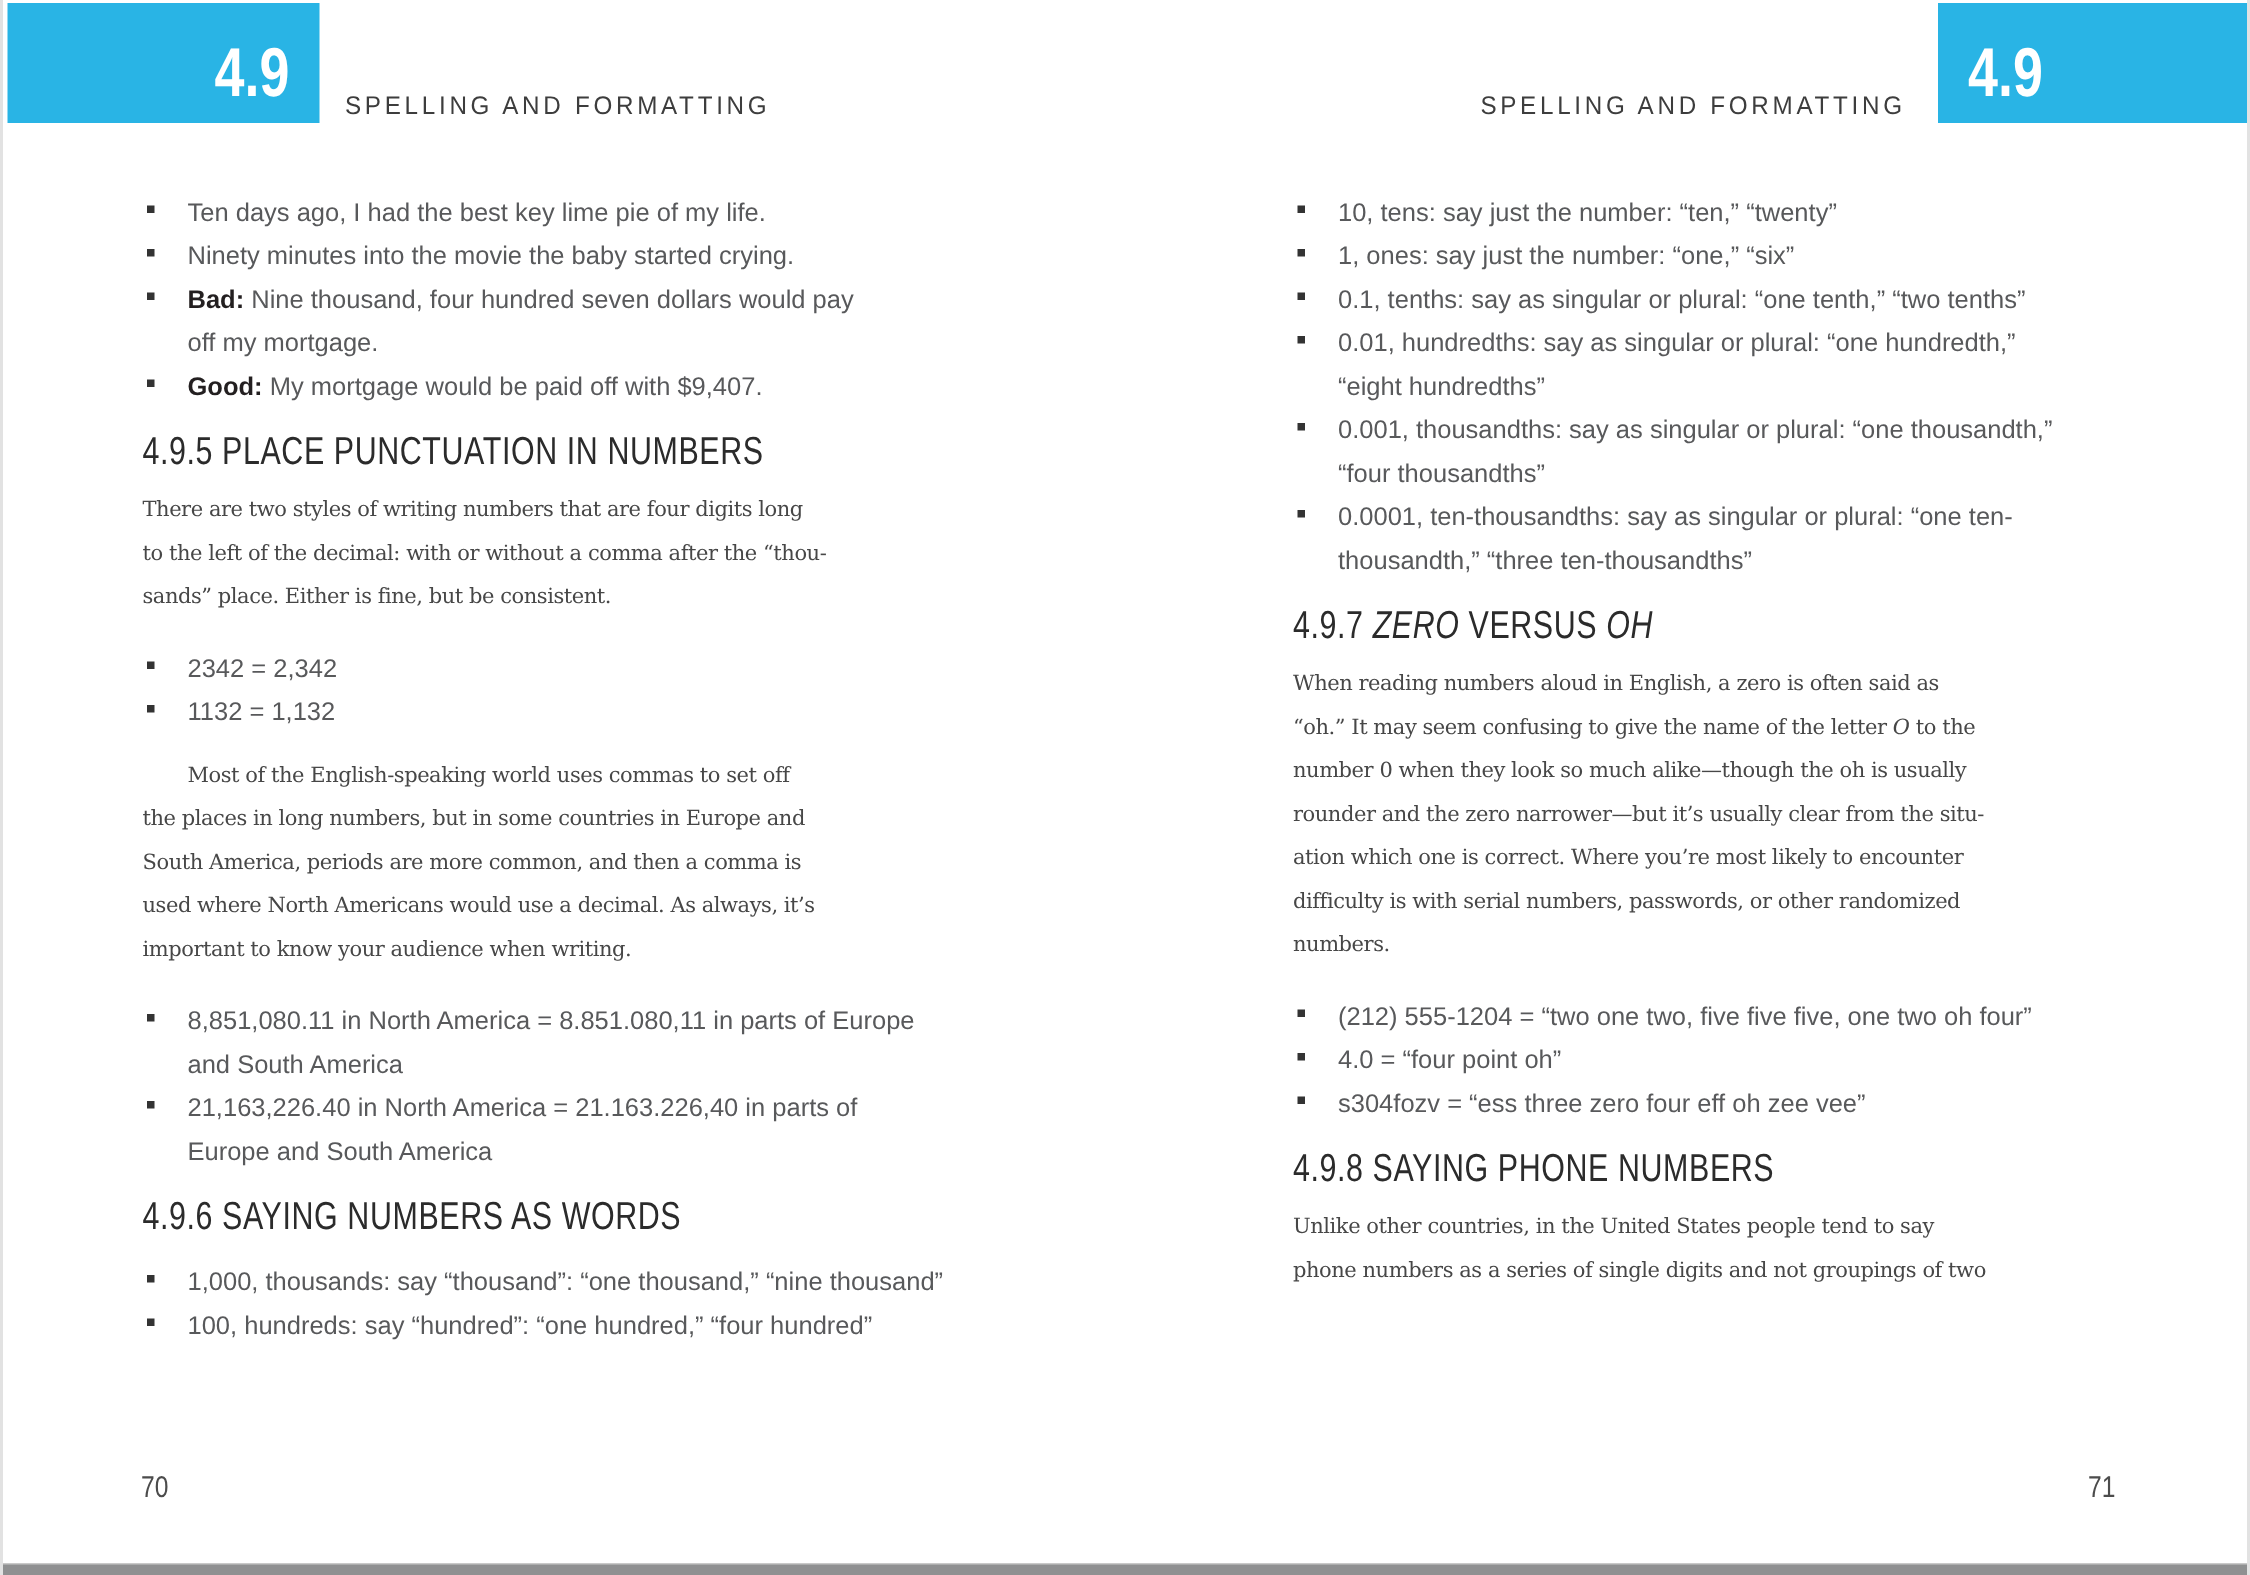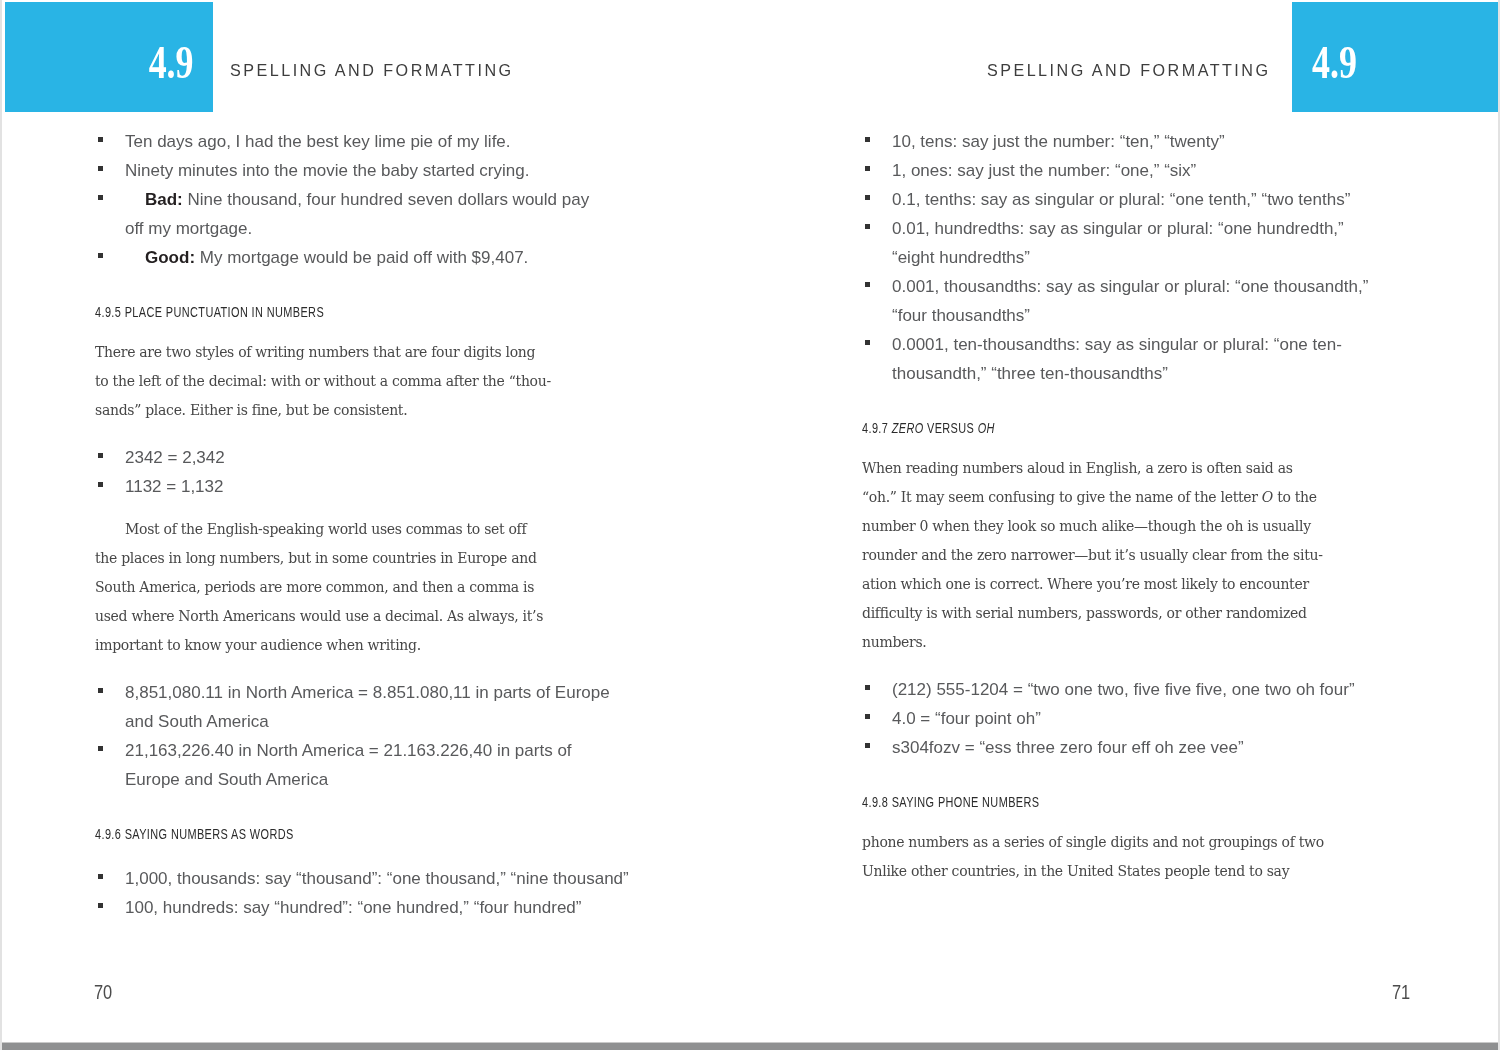--- a/index.html
+++ b/index.html
@@ -3,21 +3,21 @@
 <meta charset="utf-8">
 <style>
   html,body{margin:0;padding:0;}
   body{
     width:1500px;height:1050px;position:relative;background:#ffffff;
     font-family:"Liberation Sans",sans-serif;overflow:hidden;
     border-left:2px solid #e2e2e2;border-right:2px solid #e2e2e2;box-sizing:border-box;
   }
   .bottom-bar{position:absolute;left:0;right:0;bottom:0;height:7px;background:#8f9091;border-top:1px solid #c9c9c9;}
   
-  .badge{position:absolute;top:2px;height:110px;background:#29b4e5;display:flex;align-items:center;font-family:Liberation Serif, serif;}
+  .badge{position:absolute;top:2px;height:80px;background:#29b4e5;display:flex;align-items:center;}
   .badge-left{left:3px;width:208px;justify-content:flex-end;padding-right:20px;box-sizing:border-box;}
   .badge-right{left:1290px;width:207px;justify-content:flex-start;padding-left:20px;box-sizing:border-box;}
   .badge-num{
     color:#ffffff;font-size:46px;font-weight:bold;letter-spacing:0px;
     display:inline-block;transform:scaleX(0.78);padding-top:11px;
   }
   .badge-left .badge-num{transform-origin:100% 50%;}
   .badge-right .badge-num{transform-origin:0 50%;}
   .hdr-label{
     position:absolute;top:61px;font-size:17px;letter-spacing:2.6px;color:#3d3d3d;
@@ -34,29 +34,29 @@
   .col-right{left:860px;width:555px;}
   
   .line{line-height:29px;height:29px;white-space:nowrap;}
   .para{font-family:"DejaVu Serif",serif;font-size:14px;color:#474747;letter-spacing:-0.3px;margin:14px 0 0 0;}
   .para.indent-first .line:first-child{padding-left:30px;}
   .bullet-group{margin:18px 0 0 0;}
   .bullet-group:first-child{margin-top:0;}
   .bullet-item{position:relative;padding-left:30px;font-size:17px;color:#58595b;}
   .bullet-item .marker{position:absolute;left:3px;top:10px;width:5px;height:5px;background:#333333;}
   .bullet-item b{color:#231f20;}
-  .sec-heading{margin:28px 0 0 0;font-size:14px;color:#2b2b2b;line-height:24px;height:24px;white-space:nowrap;}
+  .sec-heading{margin:16px 0 0 0;font-size:26px;color:#2b2b2b;line-height:24px;height:24px;white-space:nowrap;}
   .sec-heading .cond{display:inline-block;transform:scaleX(0.78);transform-origin:0 50%;letter-spacing:0.5px;}
   .sec-heading i{font-style:italic;}
   .page-num{position:absolute;top:981px;font-size:20px;color:#4c4c4c;text-decoration:underline;}
   .page-num .cond{display:inline-block;transform:scaleX(0.82);transform-origin:0 50%;}
   .page-num-left{left:92px;}
   .page-num-right{left:1390px;}
   i{font-style:italic;}
-  b{font-weight:bold;margin-left:20px;}
+  b{font-weight:bold;}
 </style>
 </head>
 <body>
 
 <div class="badge badge-left">
   <span class="badge-num">4.9</span>
 </div>
 <div class="hdr-label hdr-label-left">
   <span class="cond">SPELLING AND FORMATTING</span>
 </div>
@@ -183,22 +183,22 @@
         <span class="marker"></span>
         <div class="line"><span>4.0 = “four point oh”</span></div>
       </div>
       <div class="bullet-item">
         <span class="marker"></span>
         <div class="line"><span>s304fozv = “ess three zero four eff oh zee vee”</span></div>
       </div>
     </div>
     <div class="sec-heading"><span class="cond"><span>4.9.8 SAYING PHONE NUMBERS</span></span></div>
     <div class="para">
+      <div class="line"><span>Unlike other countries, in the United States people tend to say</span></div>
       <div class="line"><span>phone numbers as a series of single digits and not groupings of two</span></div>
-      <div class="line"><span>Unlike other countries, in the United States people tend to say</span></div>
     </div>
   </div>
 
 <div class="page-num page-num-left">
   <span class="cond">70</span>
 </div>
 <div class="page-num page-num-right">
   <span class="cond">71</span>
 </div>
 

